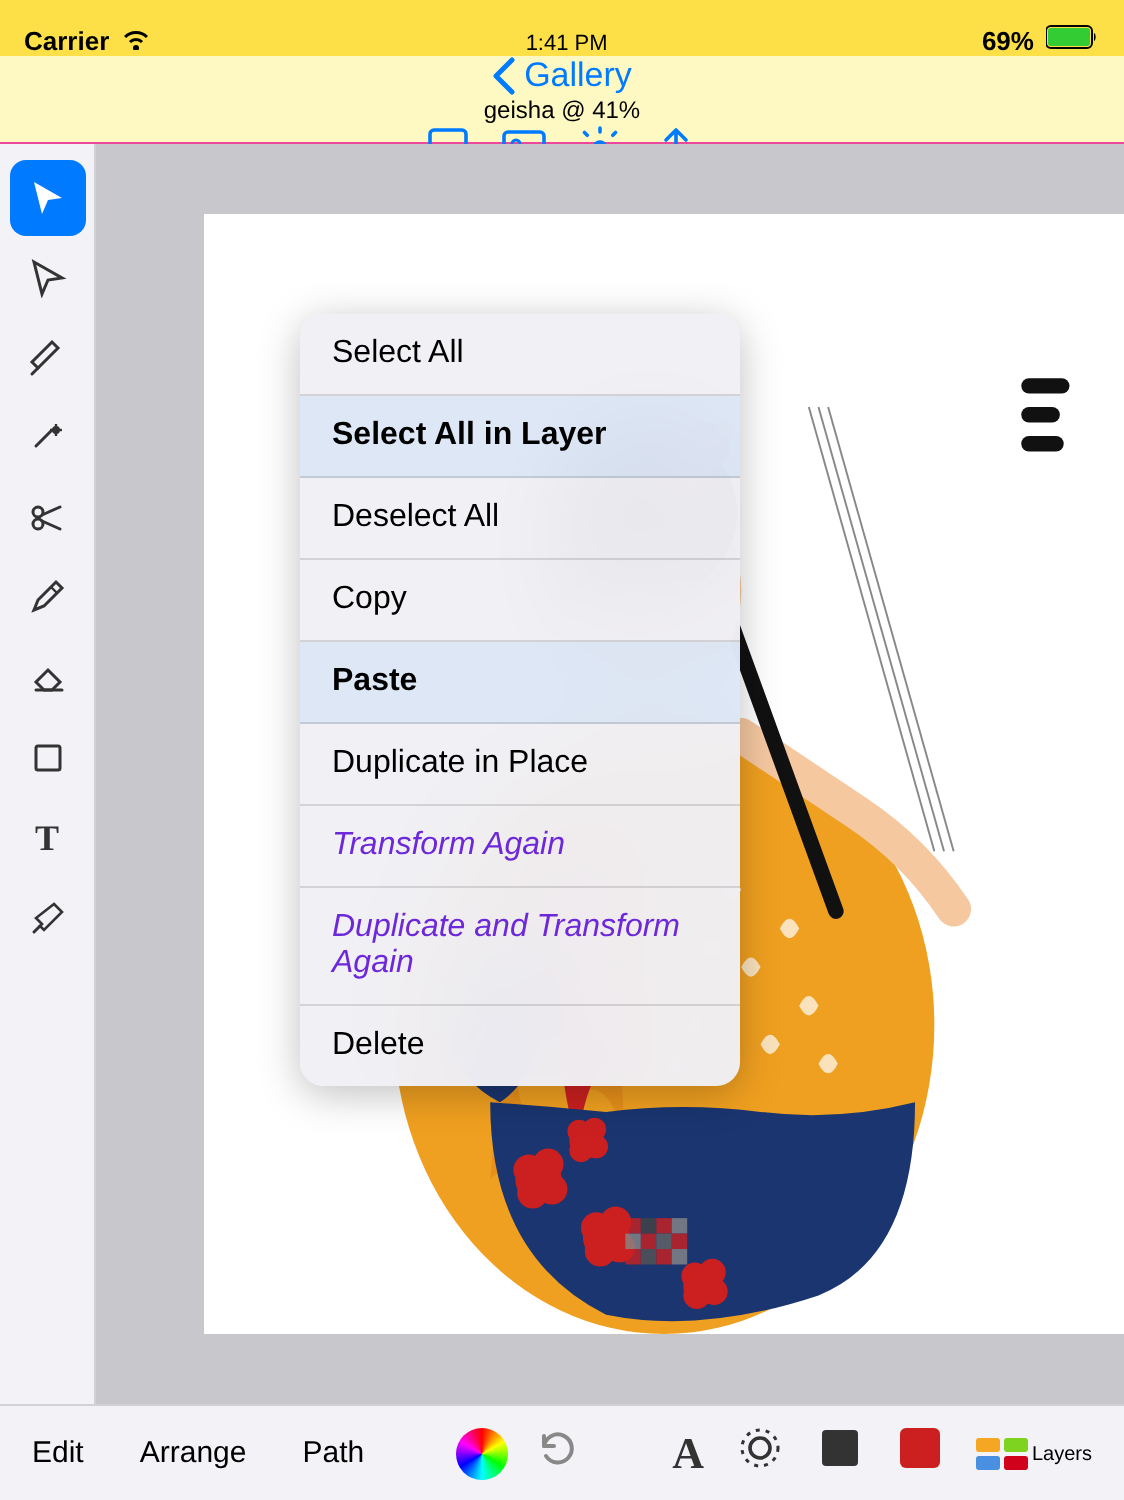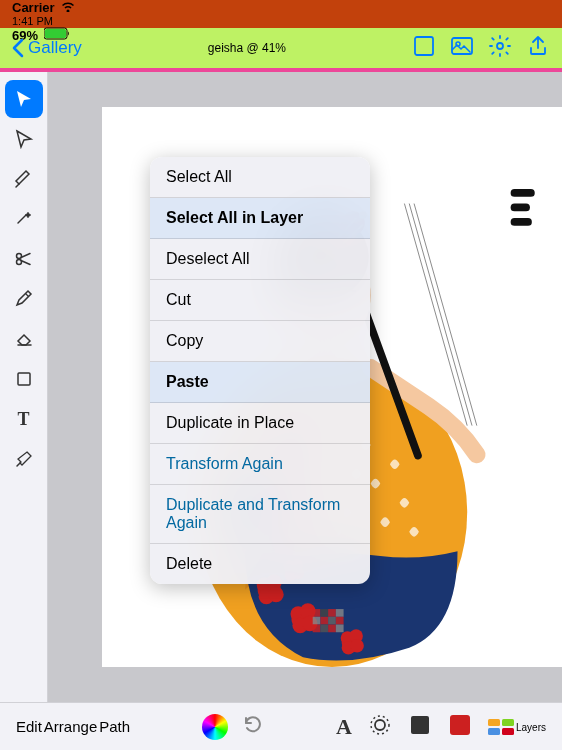--- a/index.html
+++ b/index.html
@@ -9,41 +9,41 @@
       overflow: hidden;
       background: #f2f2f7;
       font-family: -apple-system, 'San Francisco', 'Helvetica Neue', sans-serif;
       position: relative;
     }
 
     
     .status-bar {
       display: flex;
       justify-content: space-between;
-      align-items: flex-start;
+      align-items: flex-end;
       height: 28px;
       padding: 0 12px;
-      background: #c2410c;
+      background: #fde047;
       font-size: 13px;
       font-weight: 600;
-      flex-direction: column;
     }
     .status-left { display: flex; gap: 5px; align-items: center; }
     .status-center { font-size: 11px; font-weight: 400; }
     .status-right { display: flex; gap: 6px; align-items: center; font-size: 13px; }
 
     
     .nav-bar {
       display: flex;
       justify-content: space-between;
       align-items: center;
       height: 44px;
       padding: 0 12px;
-      background: #bef264;
-      border-bottom: 4px solid #ec4899;
+      background: #fef9c3;
+      border-bottom: 1px solid #ec4899;
+      flex-direction: column;
     }
     .nav-back {
       display: flex;
       align-items: center;
       color: #007aff;
       font-size: 17px;
       gap: 4px;
       cursor: pointer;
     }
     .nav-back svg { width: 12px; height: 20px; }
@@ -126,40 +126,41 @@
       padding: 11px 16px;
       font-size: 16px;
       color: #000;
       cursor: pointer;
       border-bottom: 0.5px solid rgba(0,0,0,0.12);
     }
     .menu-item:last-child {
       border-bottom: none;
     }
     .menu-item.disabled {
-      color: #0369a1;
+      color: #6d28d9;
+      font-style: italic;
     }
     .menu-item.highlighted {
       background: rgba(0, 122, 255, 0.08);
       font-weight: bold;
     }
 
     
     .bottom-toolbar {
       height: 48px;
       background: #f2f2f7;
       border-top: 1px solid #d1d1d6;
       display: flex;
       align-items: center;
       justify-content: space-between;
       padding: 0 16px;
     }
     .bottom-left {
       display: flex;
-      gap: 2px;
+      gap: 28px;
       align-items: center;
     }
     .bottom-btn {
       font-size: 15px;
       color: #000;
       cursor: pointer;
       font-weight: 400;
     }
     .bottom-center {
       display: flex;
@@ -434,21 +435,20 @@
         <rect x="205" y="245" width="28" height="35" rx="8" fill="#f5c8a0"></rect>
 
         <path d="M205 265 Q218 275 235 265" fill="#f0e8d0" stroke="#ddd" stroke-width="1"></path>
       </svg>
 
       
       <div class="context-menu">
         <div class="menu-item">Select All</div>
         <div class="menu-item highlighted">Select All in Layer</div>
         <div class="menu-item">Deselect All</div>
-        <div class="menu-item">Cut</div>
         <div class="menu-item">Copy</div>
         <div class="menu-item highlighted">Paste</div>
         <div class="menu-item">Duplicate in Place</div>
         <div class="menu-item disabled">Transform Again</div>
         <div class="menu-item disabled">Duplicate and Transform Again</div>
         <div class="menu-item">Delete</div>
       </div>
     </div>
   </div>
 </div>

